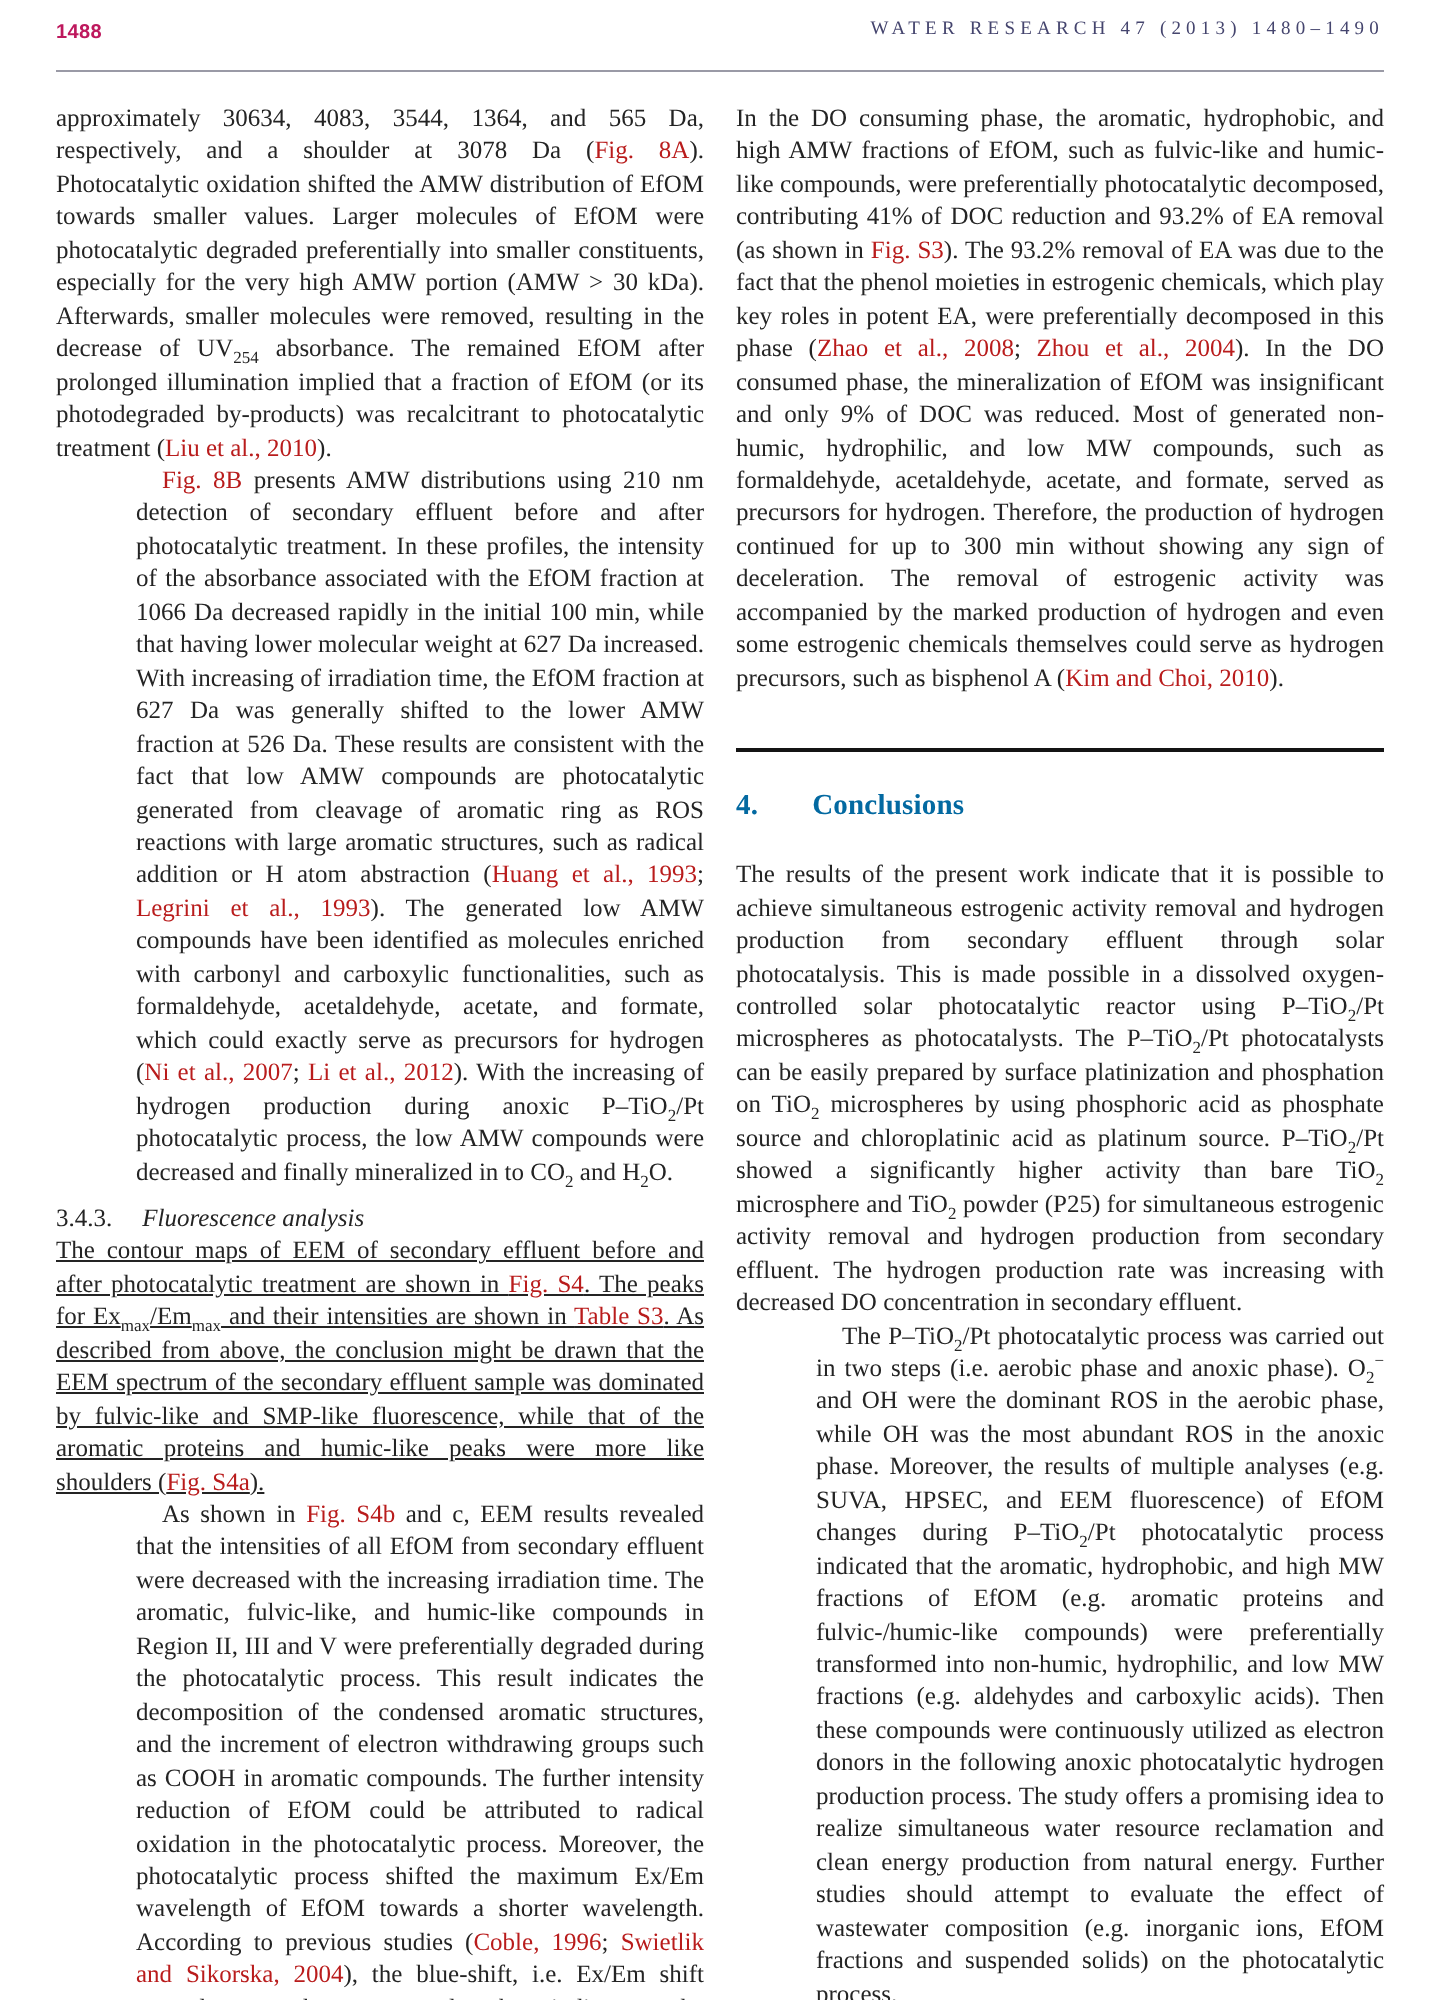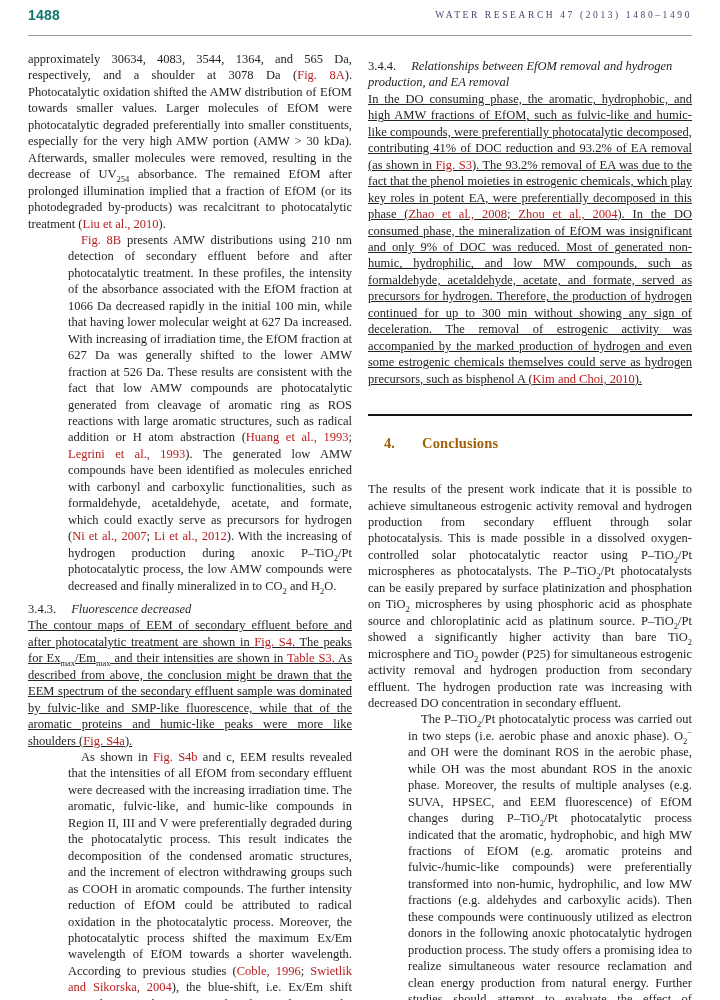--- a/index.html
+++ b/index.html
@@ -9,22 +9,22 @@
     background: #ffffff;
     font-family: "Liberation Serif", serif;
     color: #242424;
     overflow: hidden;
   }
   .page { width: 720px; height: 1000px; padding: 6px 28px 0 28px; position: relative; }
 
   
   .running-head { position: relative; height: 22px; }
   .page-number {
-    font-weight: bold; font-size: 14px; letter-spacing: 0.2px;
-    color: #0f766e; font-family: "Liberation Sans", sans-serif;
+    font-weight: bold; font-size: 10px; letter-spacing: 0.2px;
+    color: #be185d; font-family: "Liberation Sans", sans-serif;
   }
   .journal-title {
     position: absolute; left: 0; right: 0; top: 4px;
     text-align: right;
     font-size: 9.5px; letter-spacing: 2.6px;
     color: #45456e;
     font-family: "Liberation Serif", serif;
   }
   .head-rule { border: none; border-top: 1px solid #9a9aa6; margin: 7px 0 0 0; }
 
@@ -52,51 +52,50 @@
     color: #242424;
   }
   h3.subheading .h-num { font-style: normal; margin-right: 15px; }
   h3.subheading .h-title { font-style: italic; }
 
   .thick-rule {
     border-top: 2.6px solid #141414;
     margin: 27px 0 0 0;
   }
   h2.section-heading {
-    margin: 19px 0 0 16px;
+    margin: 19px 0 0 0;
     font-size: 14.5px;
     font-weight: bold;
-    color: #a16207;
+    color: #0369a1;
     letter-spacing: 0.1px;
   }
   h2.section-heading .h-num { margin-right: 27px; }
-  h2.section-heading + p.para { margin-top: 29px; }
+  h2.section-heading + p.para { margin-top: 17px; }
   h3.subheading + p.para { margin-top: 0; text-decoration: underline; }
 </style>
 </head>
 <body>
 
 <div class="page">
 
   <div class="running-head">
     <span class="page-number">1488</span>
     <span class="journal-title">WATER RESEARCH 47 (2013) 1480–1490</span>
   </div>
   <hr class="head-rule">
 
   <div class="columns">
     <div class="col">
         <p class="para">approximately 30634, 4083, 3544, 1364, and 565 Da, respectively, and a shoulder at 3078 Da (<span class="ref-link">Fig. 8A</span>). Photocatalytic oxidation shifted the AMW distribution of EfOM towards smaller values. Larger molecules of EfOM were photocatalytic degraded preferentially into smaller constituents, especially for the very high AMW portion (AMW &gt; 30 kDa). Afterwards, smaller molecules were removed, resulting in the decrease of UV<sub>254</sub> absorbance. The remained EfOM after prolonged illumination implied that a fraction of EfOM (or its photodegraded by-products) was recalcitrant to photocatalytic treatment (<span class="ref-link">Liu et al., 2010</span>).</p>
         <p class="para indent"><span class="ref-link">Fig. 8B</span> presents AMW distributions using 210 nm detection of secondary effluent before and after photocatalytic treatment. In these profiles, the intensity of the absorbance associated with the EfOM fraction at 1066 Da decreased rapidly in the initial 100 min, while that having lower molecular weight at 627 Da increased. With increasing of irradiation time, the EfOM fraction at 627 Da was generally shifted to the lower AMW fraction at 526 Da. These results are consistent with the fact that low AMW compounds are photocatalytic generated from cleavage of aromatic ring as ROS reactions with large aromatic structures, such as radical addition or H atom abstraction (<span class="ref-link">Huang et al., 1993</span>; <span class="ref-link">Legrini et al., 1993</span>). The generated low AMW compounds have been identified as molecules enriched with carbonyl and carboxylic functionalities, such as formaldehyde, acetaldehyde, acetate, and formate, which could exactly serve as precursors for hydrogen (<span class="ref-link">Ni et al., 2007</span>; <span class="ref-link">Li et al., 2012</span>). With the increasing of hydrogen production during anoxic P–TiO<sub>2</sub>/Pt photocatalytic process, the low AMW compounds were decreased and finally mineralized in to CO<sub>2</sub> and H<sub>2</sub>O.</p>
-        <h3 class="subheading"><span class="h-num">3.4.3.</span><span class="h-title">Fluorescence decreased</span></h3>
+        <h3 class="subheading"><span class="h-num">3.4.3.</span><span class="h-title">Fluorescence analysis</span></h3>
         <p class="para">The contour maps of EEM of secondary effluent before and after photocatalytic treatment are shown in <span class="ref-link">Fig. S4</span>. The peaks for Ex<sub>max</sub>/Em<sub>max</sub> and their intensities are shown in <span class="ref-link">Table S3</span>. As described from above, the conclusion might be drawn that the EEM spectrum of the secondary effluent sample was dominated by fulvic-like and SMP-like fluorescence, while that of the aromatic proteins and humic-like peaks were more like shoulders (<span class="ref-link">Fig. S4a</span>).</p>
         <p class="para indent">As shown in <span class="ref-link">Fig. S4b</span> and c, EEM results revealed that the intensities of all EfOM from secondary effluent were decreased with the increasing irradiation time. The aromatic, fulvic-like, and humic-like compounds in Region II, III and V were preferentially degraded during the photocatalytic process. This result indicates the decomposition of the condensed aromatic structures, and the increment of electron withdrawing groups such as COOH in aromatic compounds. The further intensity reduction of EfOM could be attributed to radical oxidation in the photocatalytic process. Moreover, the photocatalytic process shifted the maximum Ex/Em wavelength of EfOM towards a shorter wavelength. According to previous studies (<span class="ref-link">Coble, 1996</span>; <span class="ref-link">Swietlik and Sikorska, 2004</span>), the blue-shift, i.e. Ex/Em shift towards a shorter wavelength, indicates the decomposition of condensed aromatic moieties to smaller molecules and a reduction in the π-electron system, such as a decrease in the number of aromatic rings or conjugated structures in a chain structure, or the conversion of a linear ring system to a non-linear ring system.</p>
       </div>
     <div class="col">
-        <h3 class="subheading"><span class="h-num">3.4.4.</span><span class="h-title">Relationships between EfOM removal and hydrogen production, and EA removal</span></h3>
         <p class="para">In the DO consuming phase, the aromatic, hydrophobic, and high AMW fractions of EfOM, such as fulvic-like and humic-like compounds, were preferentially photocatalytic decomposed, contributing 41% of DOC reduction and 93.2% of EA removal (as shown in <span class="ref-link">Fig. S3</span>). The 93.2% removal of EA was due to the fact that the phenol moieties in estrogenic chemicals, which play key roles in potent EA, were preferentially decomposed in this phase (<span class="ref-link">Zhao et al., 2008</span>; <span class="ref-link">Zhou et al., 2004</span>). In the DO consumed phase, the mineralization of EfOM was insignificant and only 9% of DOC was reduced. Most of generated non-humic, hydrophilic, and low MW compounds, such as formaldehyde, acetaldehyde, acetate, and formate, served as precursors for hydrogen. Therefore, the production of hydrogen continued for up to 300 min without showing any sign of deceleration. The removal of estrogenic activity was accompanied by the marked production of hydrogen and even some estrogenic chemicals themselves could serve as hydrogen precursors, such as bisphenol A (<span class="ref-link">Kim and Choi, 2010</span>).</p>
         <div class="thick-rule"></div>
         <h2 class="section-heading"><span class="h-num">4.</span><span>Conclusions</span></h2>
         <p class="para">The results of the present work indicate that it is possible to achieve simultaneous estrogenic activity removal and hydrogen production from secondary effluent through solar photocatalysis. This is made possible in a dissolved oxygen-controlled solar photocatalytic reactor using P–TiO<sub>2</sub>/Pt microspheres as photocatalysts. The P–TiO<sub>2</sub>/Pt photocatalysts can be easily prepared by surface platinization and phosphation on TiO<sub>2</sub> microspheres by using phosphoric acid as phosphate source and chloroplatinic acid as platinum source. P–TiO<sub>2</sub>/Pt showed a significantly higher activity than bare TiO<sub>2</sub> microsphere and TiO<sub>2</sub> powder (P25) for simultaneous estrogenic activity removal and hydrogen production from secondary effluent. The hydrogen production rate was increasing with decreased DO concentration in secondary effluent.</p>
         <p class="para indent">The P–TiO<sub>2</sub>/Pt photocatalytic process was carried out in two steps (i.e. aerobic phase and anoxic phase). O<sub>2</sub><sup>−</sup> and OH were the dominant ROS in the aerobic phase, while OH was the most abundant ROS in the anoxic phase. Moreover, the results of multiple analyses (e.g. SUVA, HPSEC, and EEM fluorescence) of EfOM changes during P–TiO<sub>2</sub>/Pt photocatalytic process indicated that the aromatic, hydrophobic, and high MW fractions of EfOM (e.g. aromatic proteins and fulvic-/humic-like compounds) were preferentially transformed into non-humic, hydrophilic, and low MW fractions (e.g. aldehydes and carboxylic acids). Then these compounds were continuously utilized as electron donors in the following anoxic photocatalytic hydrogen production process. The study offers a promising idea to realize simultaneous water resource reclamation and clean energy production from natural energy. Further studies should attempt to evaluate the effect of wastewater composition (e.g. inorganic ions, EfOM fractions and suspended solids) on the photocatalytic process.</p>
       </div>
   </div>
 
 </div>
 

